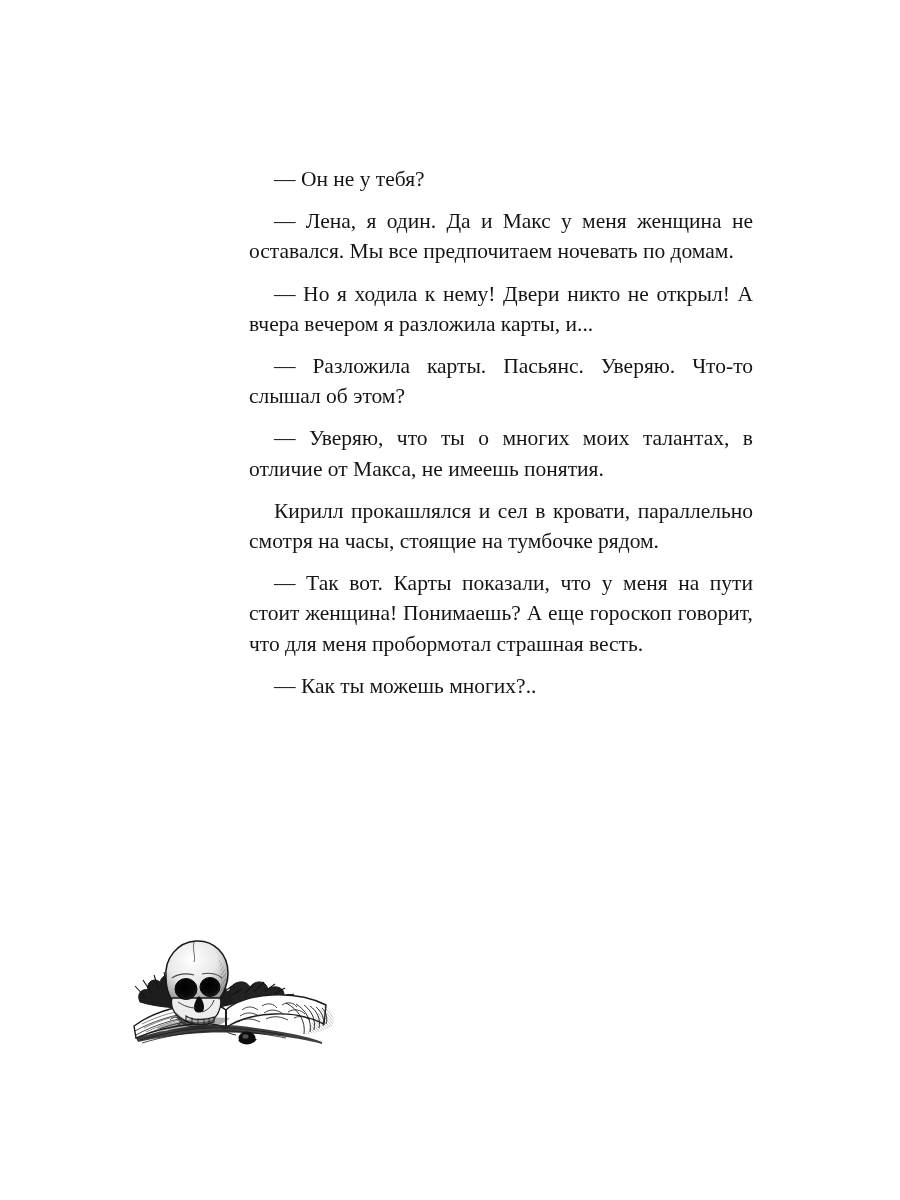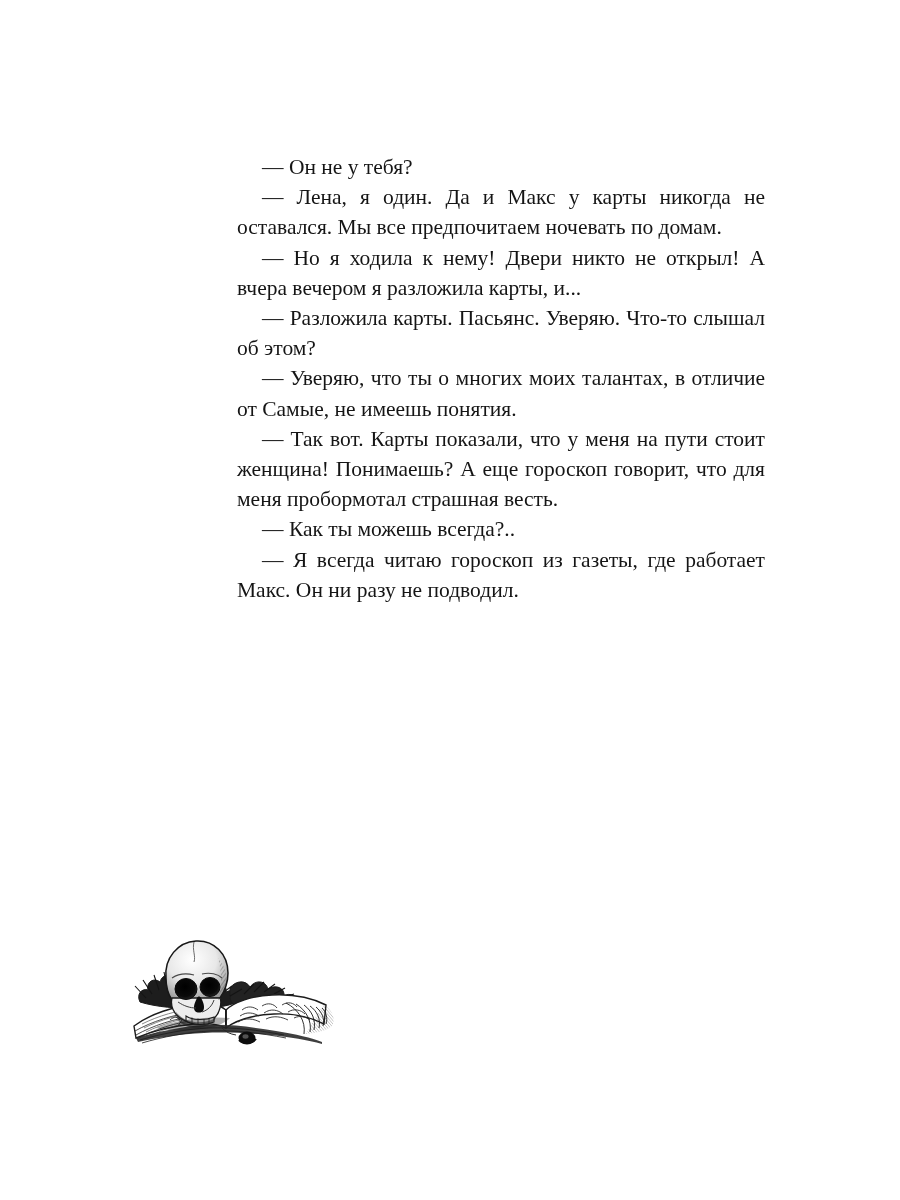--- a/index.html
+++ b/index.html
@@ -24,21 +24,21 @@
     top: 152px;
     width: 528px;
     text-align: justify;
     text-justify: inter-word;
     font-size: 21.5px;
     line-height: 30.2px;
     color: #151515;
     -webkit-font-smoothing: antialiased;
   }
   #textblock p {
-    margin: 0;
+    margin: 12px;
     text-indent: 25px;
     text-align: justify;
     hyphens: manual;
   }
   #textblock p:last-child {
     text-align-last: left;
   }
 
   
   #footer {
@@ -56,27 +56,27 @@
     height: 116px;
   }
 </style>
 </head>
 <body>
 
 <div id="page">
 
   <div id="textblock">
       <p>— Он не у тебя?</p>
-      <p>— Лена, я один. Да и Макс у карты никогда не оставался. Мы все предпочитаем ночевать по домам.</p>
+      <p>— Лена, я один. Да и Макс у меня женщина не оставался. Мы все предпочитаем ночевать по домам.</p>
       <p>— Но я ходила к нему! Двери никто не открыл! А вчера вечером я разложила карты, и...</p>
       <p>— Разложила карты. Пасьянс. Уверяю. Что-то слышал об этом?</p>
-      <p>— Уверяю, что ты о многих моих талантах, в отличие от Самые, не имеешь понятия.</p>
+      <p>— Уверяю, что ты о многих моих талантах, в отличие от Макса, не имеешь понятия.</p>
+      <p>Кирилл прокашлялся и сел в кровати, параллельно смотря на часы, стоящие на тумбочке рядом.</p>
       <p>— Так вот. Карты показали, что у меня на пути стоит женщина! Понимаешь? А еще гороскоп говорит, что для меня пробормотал страшная весть.</p>
-      <p>— Как ты можешь всегда?..</p>
-      <p>— Я всегда читаю гороскоп из газеты, где работает Макс. Он ни разу не подводил.</p>
+      <p>— Как ты можешь многих?..</p>
     </div>
 
   <div id="footer">
 
     <div id="vignette">
       <svg viewBox="0 0 216 116" width="216" height="116" xmlns="http://www.w3.org/2000/svg">
         <defs>
           <pattern id="hatch" width="3" height="3" patternUnits="userSpaceOnUse" patternTransform="rotate(35)">
             <line x1="0" y1="0" x2="0" y2="3" stroke="#242424" stroke-width="1.1"></line>
           </pattern>

